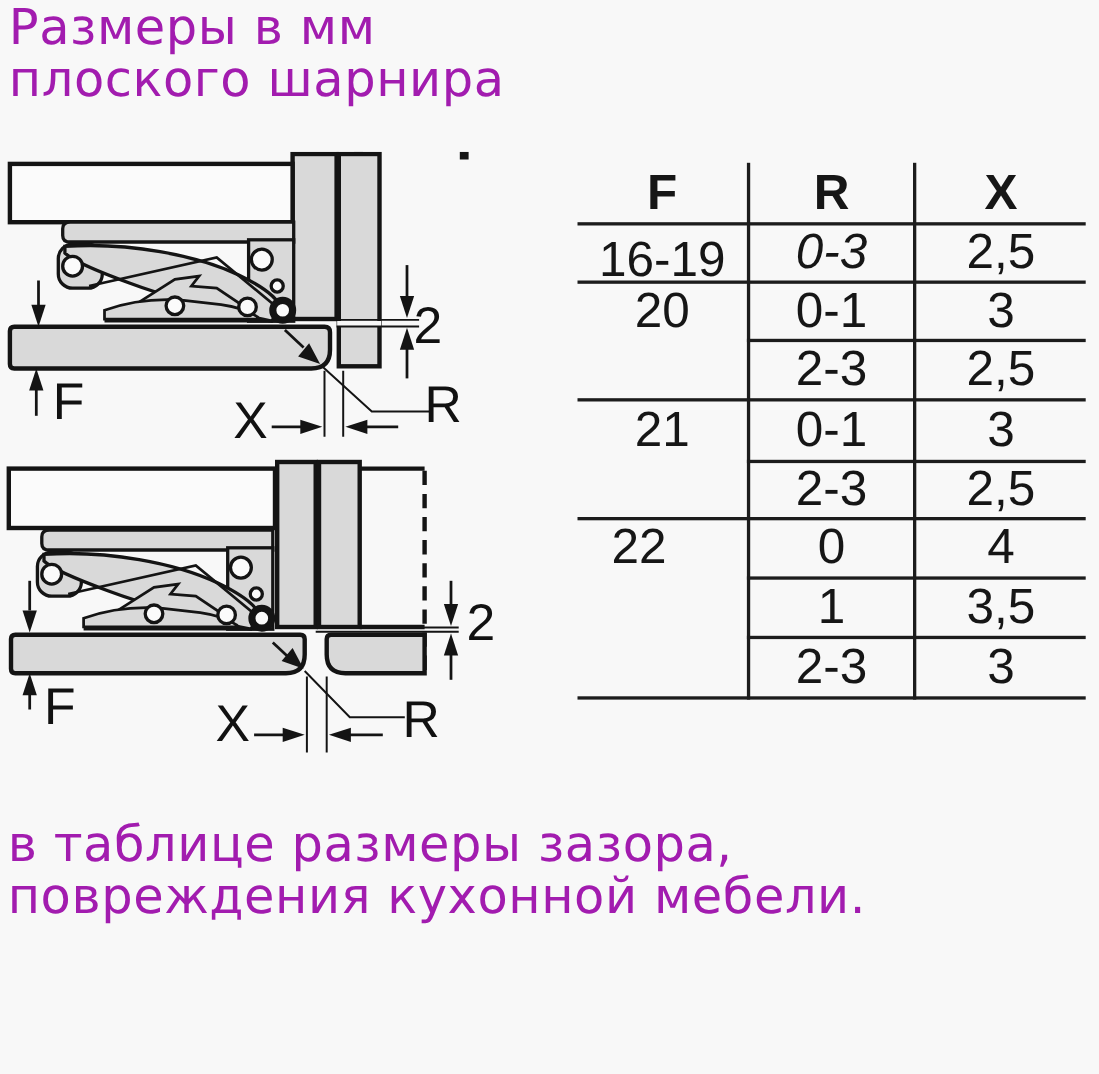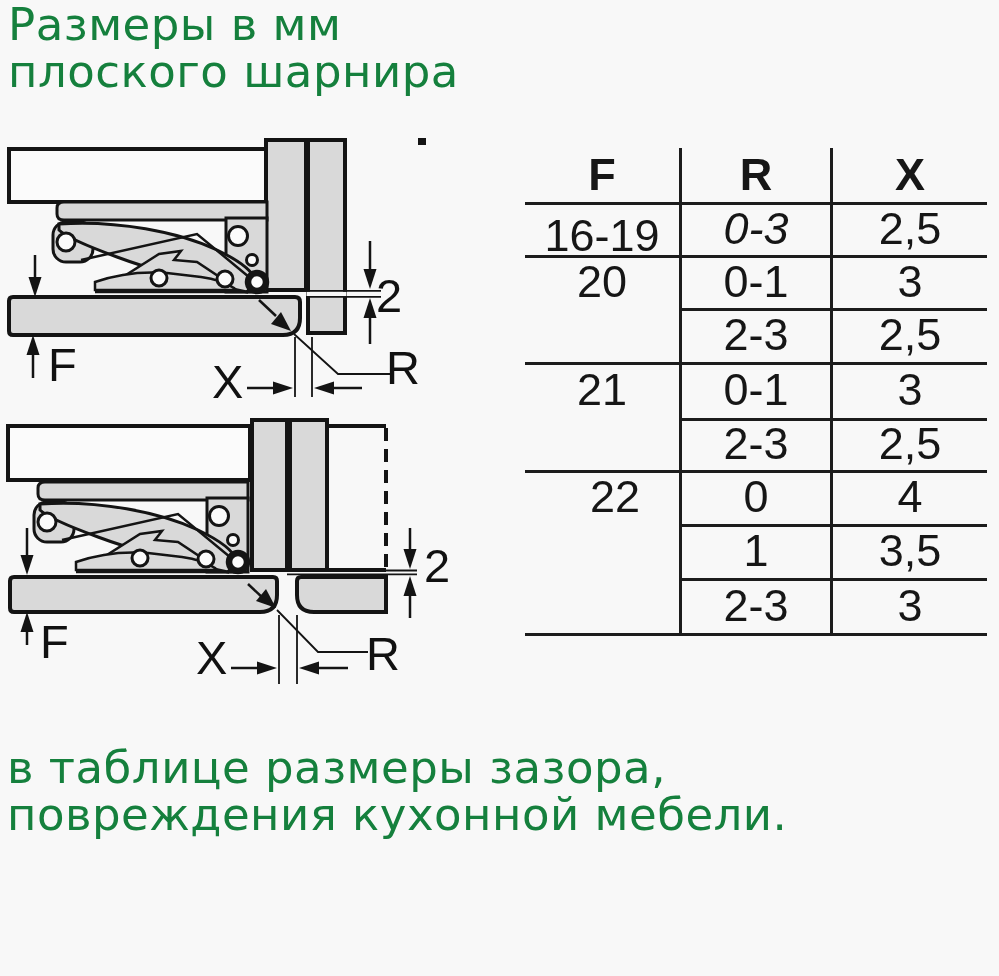--- a/index.html
+++ b/index.html
@@ -3,21 +3,21 @@
 <meta charset="utf-8">
 <style>
   html,body{margin:0;padding:0;}
   body{
     width:999px;height:976px;overflow:hidden;position:relative;
     background:#f8f8f8;font-family:"Liberation Sans",sans-serif;color:#141414;
   }
   .abs{position:absolute;}
   
   .rubody{font-family:"DejaVu Sans","Liberation Sans",sans-serif;font-size:45px;
-          line-height:47px;letter-spacing:0.5px;color:#15803d;white-space:nowrap;}
+          line-height:47px;letter-spacing:0.5px;color:#a21caf;white-space:nowrap;}
   .title{left:8px;top:1px;}
   .footer{left:7px;top:744px;}
   
   .tline{background:#1c1c1c;position:absolute;}
   .cell{position:absolute;display:flex;align-items:center;justify-content:center;
         font-size:45px;color:#161616;}
   .cell.hdr{font-weight:bold;}
   
   .dimlabel{position:absolute;font-size:47px;color:#111;line-height:1;}
   
@@ -174,21 +174,21 @@
   <div class="cell" style="left:682px;top:308px;width:148px;height:54px;">2-3</div>
   <div class="cell" style="left:833px;top:308px;width:154px;height:54px;">2,5</div>
 
   <div class="cell" style="left:525px;top:362px;width:154px;height:56px;">21</div>
   <div class="cell" style="left:682px;top:362px;width:148px;height:56px;">0-1</div>
   <div class="cell" style="left:833px;top:362px;width:154px;height:56px;">3</div>
 
   <div class="cell" style="left:682px;top:418px;width:148px;height:52px;">2-3</div>
   <div class="cell" style="left:833px;top:418px;width:154px;height:52px;">2,5</div>
 
-  <div class="cell" style="left:538px;top:470px;width:154px;height:54px;">22</div>
+  <div class="cell" style="left:504px;top:470px;width:154px;height:54px;">22</div>
   <div class="cell" style="left:682px;top:470px;width:148px;height:54px;">0</div>
   <div class="cell" style="left:833px;top:470px;width:154px;height:54px;">4</div>
 
   <div class="cell" style="left:682px;top:524px;width:148px;height:54px;">1</div>
   <div class="cell" style="left:833px;top:524px;width:154px;height:54px;">3,5</div>
 
   <div class="cell" style="left:682px;top:578px;width:148px;height:55px;">2-3</div>
   <div class="cell" style="left:833px;top:578px;width:154px;height:55px;">3</div>
 </div>
 

